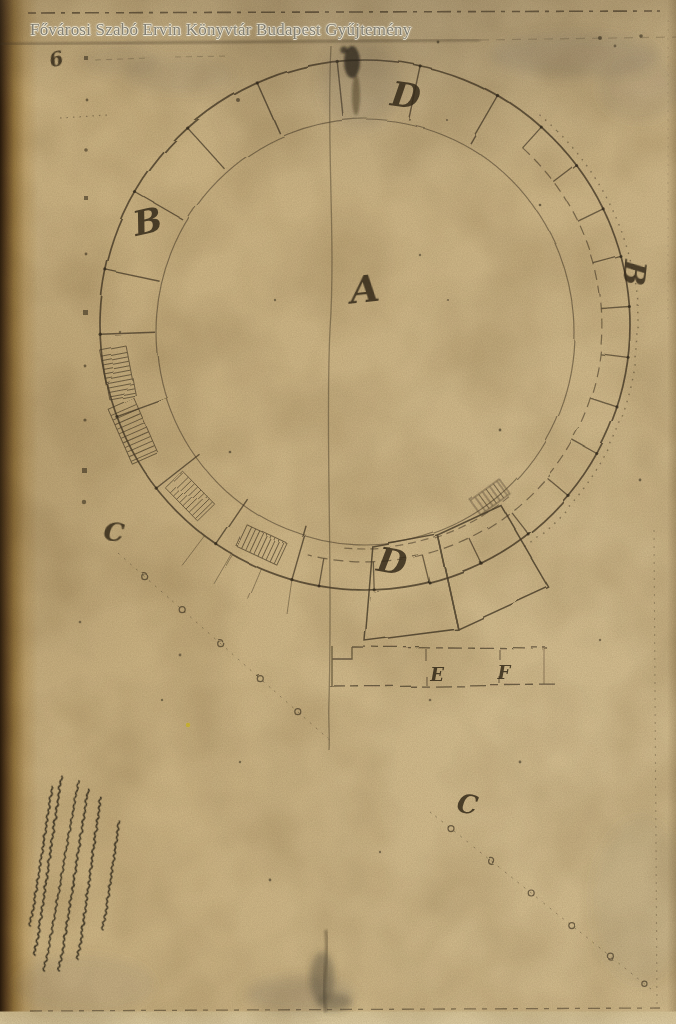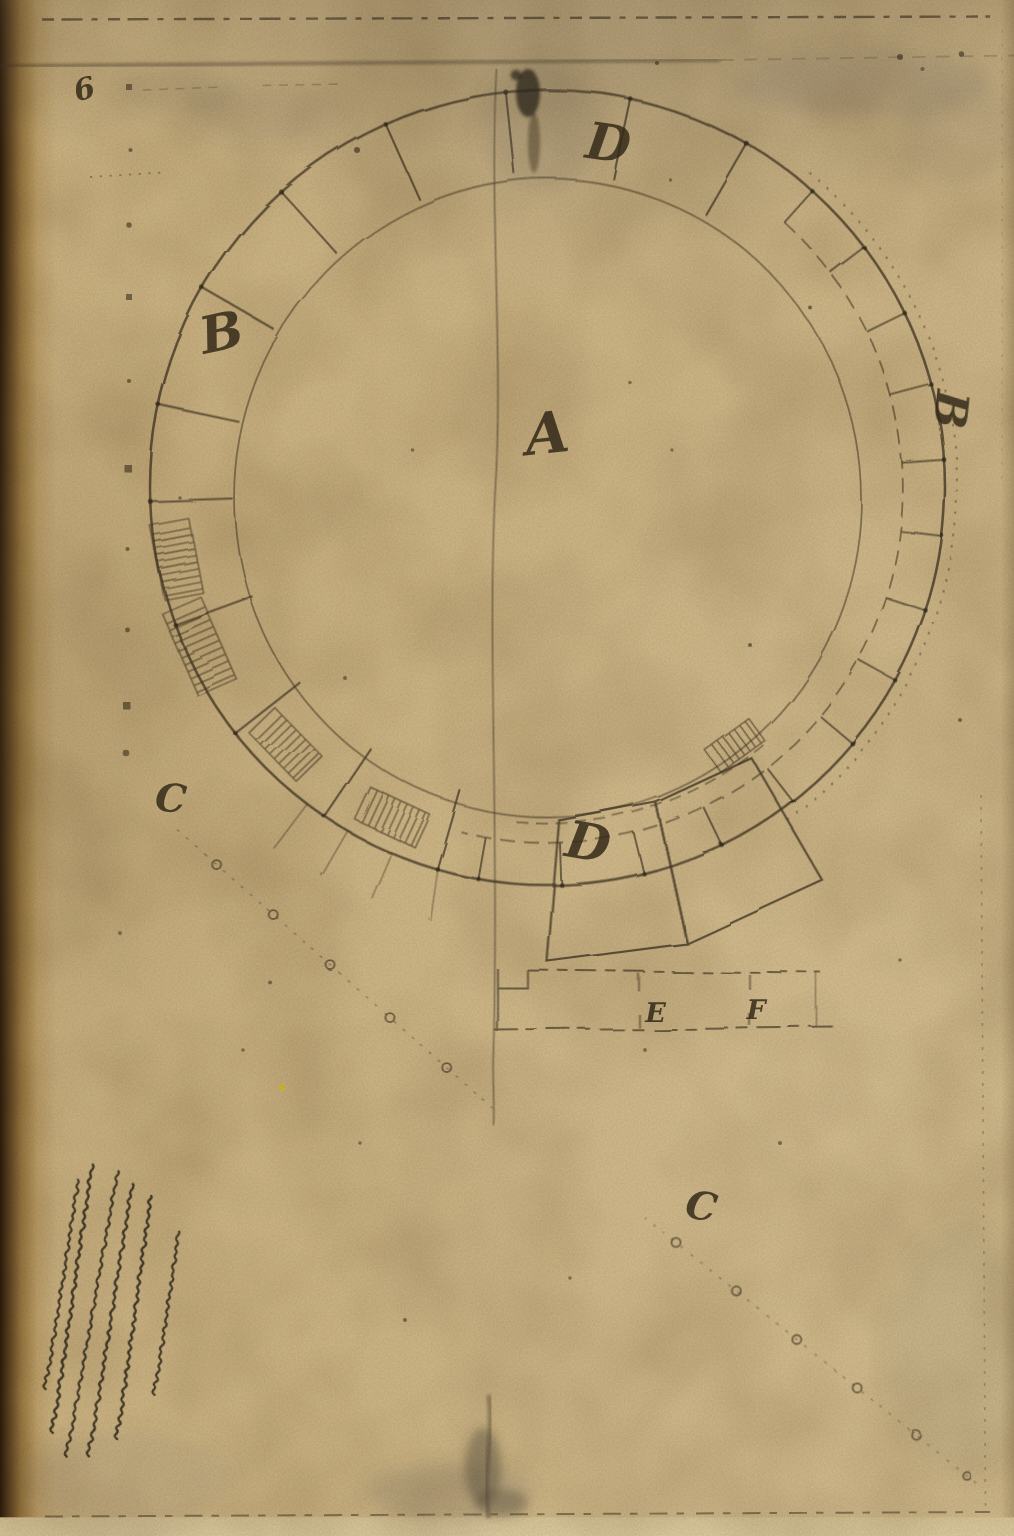--- a/index.html
+++ b/index.html
@@ -294,14 +294,15 @@
       <text class="lbl" x="466" y="813" font-size="26" transform="rotate(10 466 813)">C</text>
       <text class="lbl" x="437" y="681" font-size="18">E</text>
       <text class="lbl" x="504" y="679" font-size="18">F</text>
       <text class="lbl" x="58" y="66" font-size="20" transform="rotate(-14 58 66)" opacity=".7">6</text>
     </g>
 
     <rect width="676" height="1024" filter="url(#mottle)" opacity=".5" style="mix-blend-mode:multiply"></rect>
     <rect width="676" height="1024" filter="url(#grain)" opacity=".4" style="mix-blend-mode:multiply"></rect>
   </svg>
 
+  <div class="watermark">Fővárosi Szabó Ervin Könyvtár Budapest Gyűjtemény</div>
 
 </div>
 
 </body></html>

